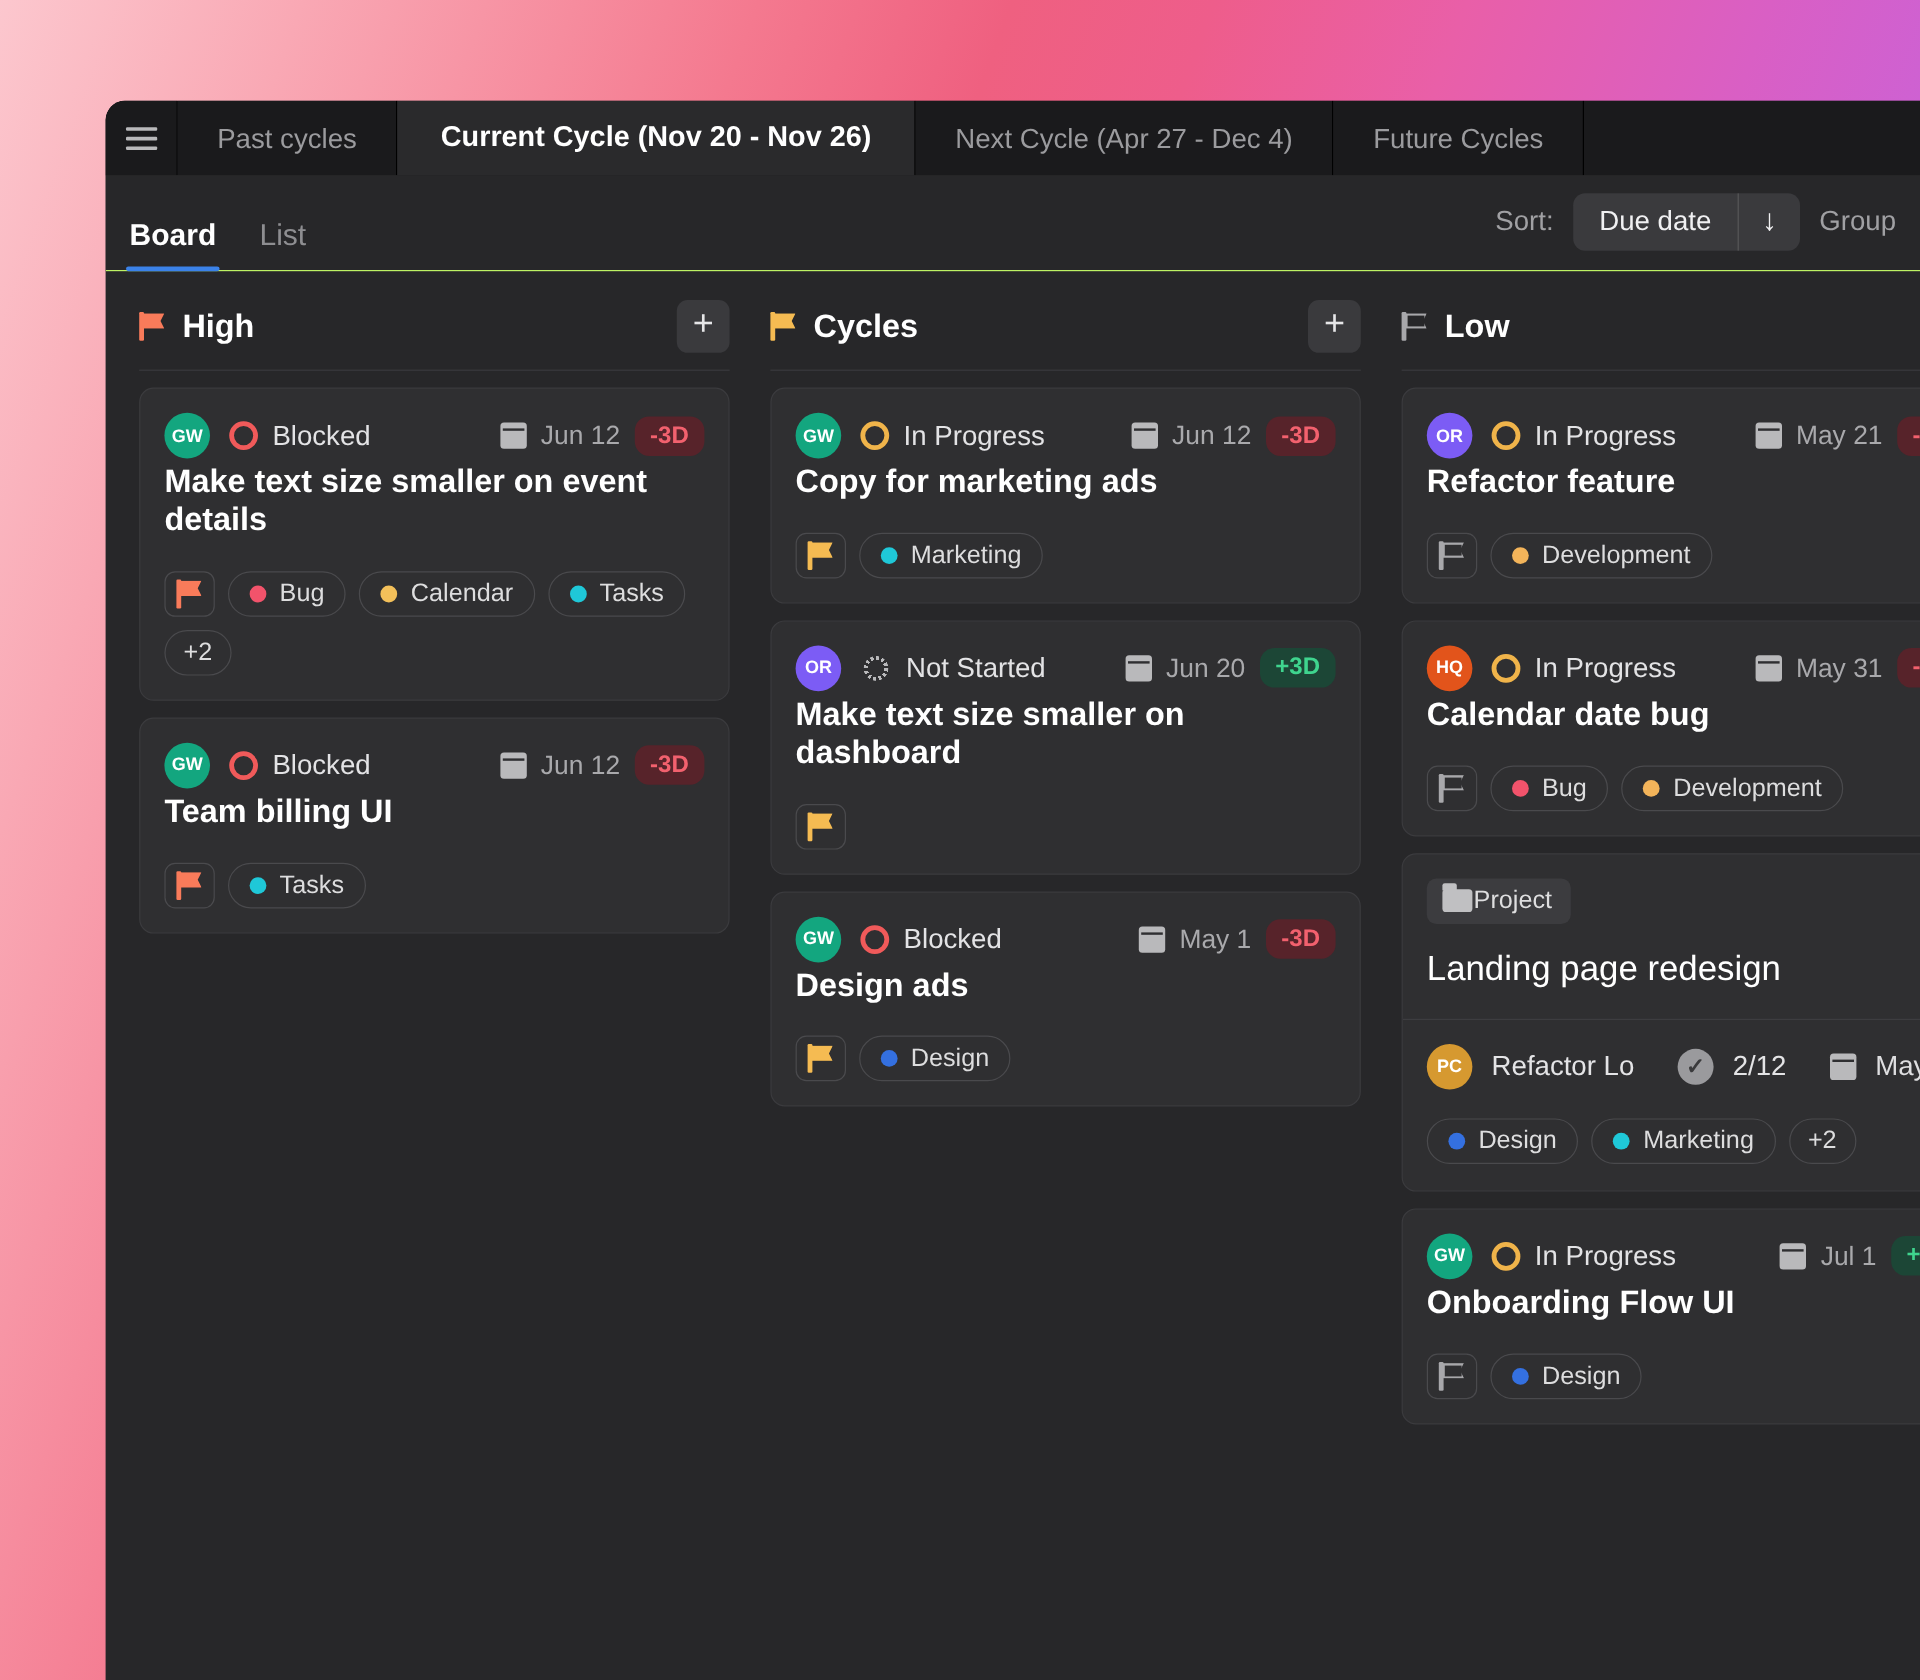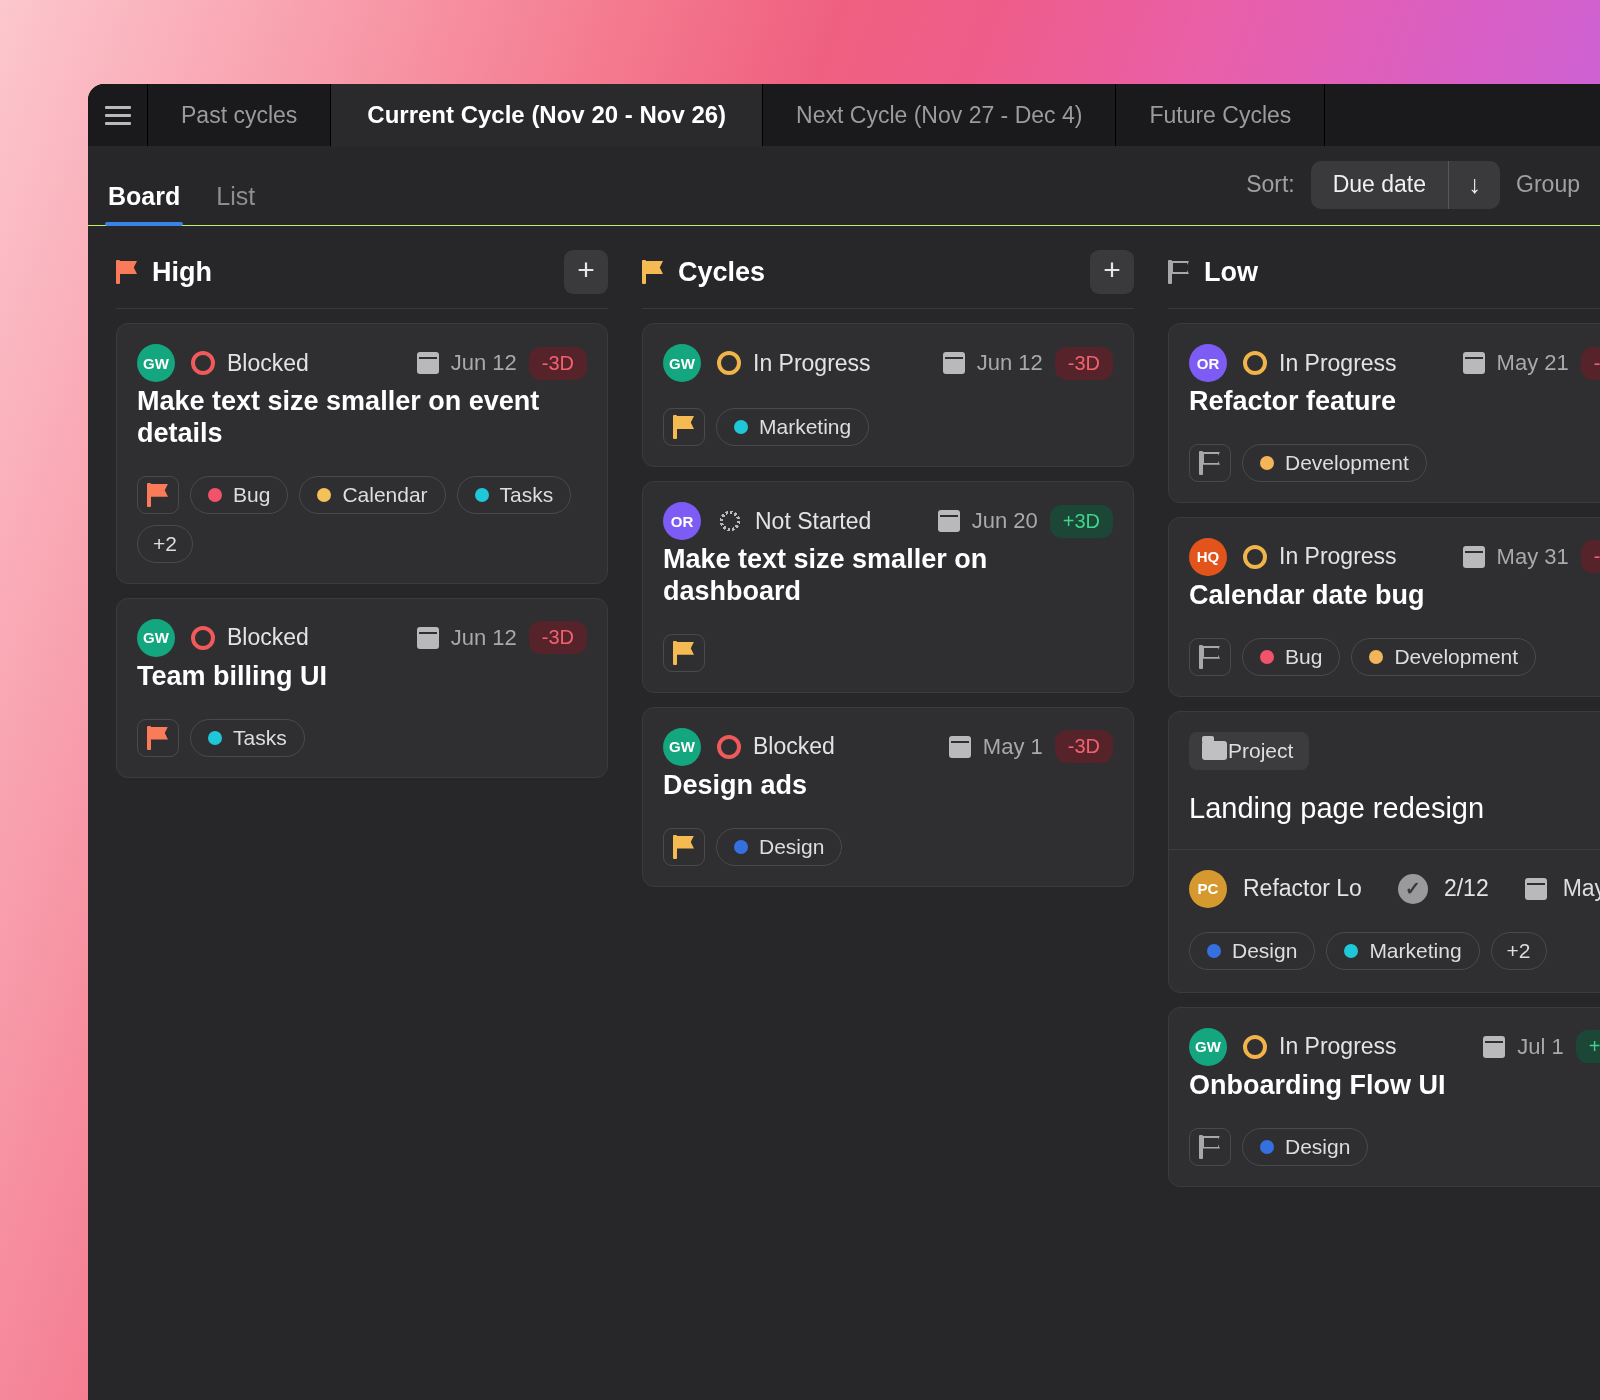--- a/index.html
+++ b/index.html
@@ -164,21 +164,21 @@
   .cal-icon {
     width: 22px; height: 22px; border-radius: 3px; background: #b9b9bb;
     position: relative; flex: 0 0 22px;
   }
   .cal-icon::before {
     content: ""; position: absolute; left: 2px; right: 2px; top: 5px; height: 2px;
     background: #2f2f31;
   }
   .due-date { font-size: 22px; color: #a9a9ac; white-space: nowrap; }
   .delta {
-    font-size: 20px; font-weight: normal; border-radius: 12px; padding: 5px 13px;
+    font-size: 20px; font-weight: bold; border-radius: 12px; padding: 5px 13px;
     white-space: nowrap;
   }
   .delta.neg { background: #57232a; color: #f2616e; }
   .delta.pos { background: #1c4636; color: #3fd48e; }
   .card-title {
     margin-top: 4px; font-size: 27px; font-weight: bold; color: #ffffff;
     line-height: 1.18;
   }
   .card-tags { display: flex; align-items: center; gap: 11px; margin-top: 26px; flex-wrap: wrap; }
   .flag-chip {
@@ -243,21 +243,21 @@
     <div class="menu-btn">
       <span class="bars">
         <span></span>
           <span></span>
           <span></span>
       </span>
     </div>
     <div id="tabs-host" style="display:flex;flex:1;">
         <div class="tab">Past cycles</div>
         <div class="tab active">Current Cycle (Nov 20 - Nov 26)</div>
-        <div class="tab">Next Cycle (Nov 27 - Dec 4)</div>
+        <div class="tab">Next Cycle (Apr 27 - Dec 4)</div>
         <div class="tab">Future Cycles</div>
         <div class="tab stub"></div>
       </div>
   </div>
 
   <div id="viewbar">
     <div class="viewtabs" id="views-host">
         <div class="viewtab active">Board</div>
         <div class="viewtab">List</div>
       </div>
@@ -365,20 +365,21 @@
               <div class="status">
                 <span class="ring progress"></span>
                 <span class="status-label">In Progress</span>
               </div>
               <div class="card-meta">
                 <span class="cal-icon"></span>
                 <span class="due-date">Jun 12</span>
                 <span class="delta neg">-3D</span>
               </div>
             </div>
+            <div class="card-title">Copy for marketing ads</div>
             <div class="card-tags">
               <div class="flag-chip">
                 <span class="flag">
                   <span class="pole" style="background: rgb(245, 187, 82);"></span>
                   <span class="cloth" style="background: rgb(245, 187, 82);"></span>
                 </span>
               </div>
               <div class="tag">
                 <span class="dot" style="background: rgb(31, 200, 216);"></span>
                 <span>Marketing</span>

